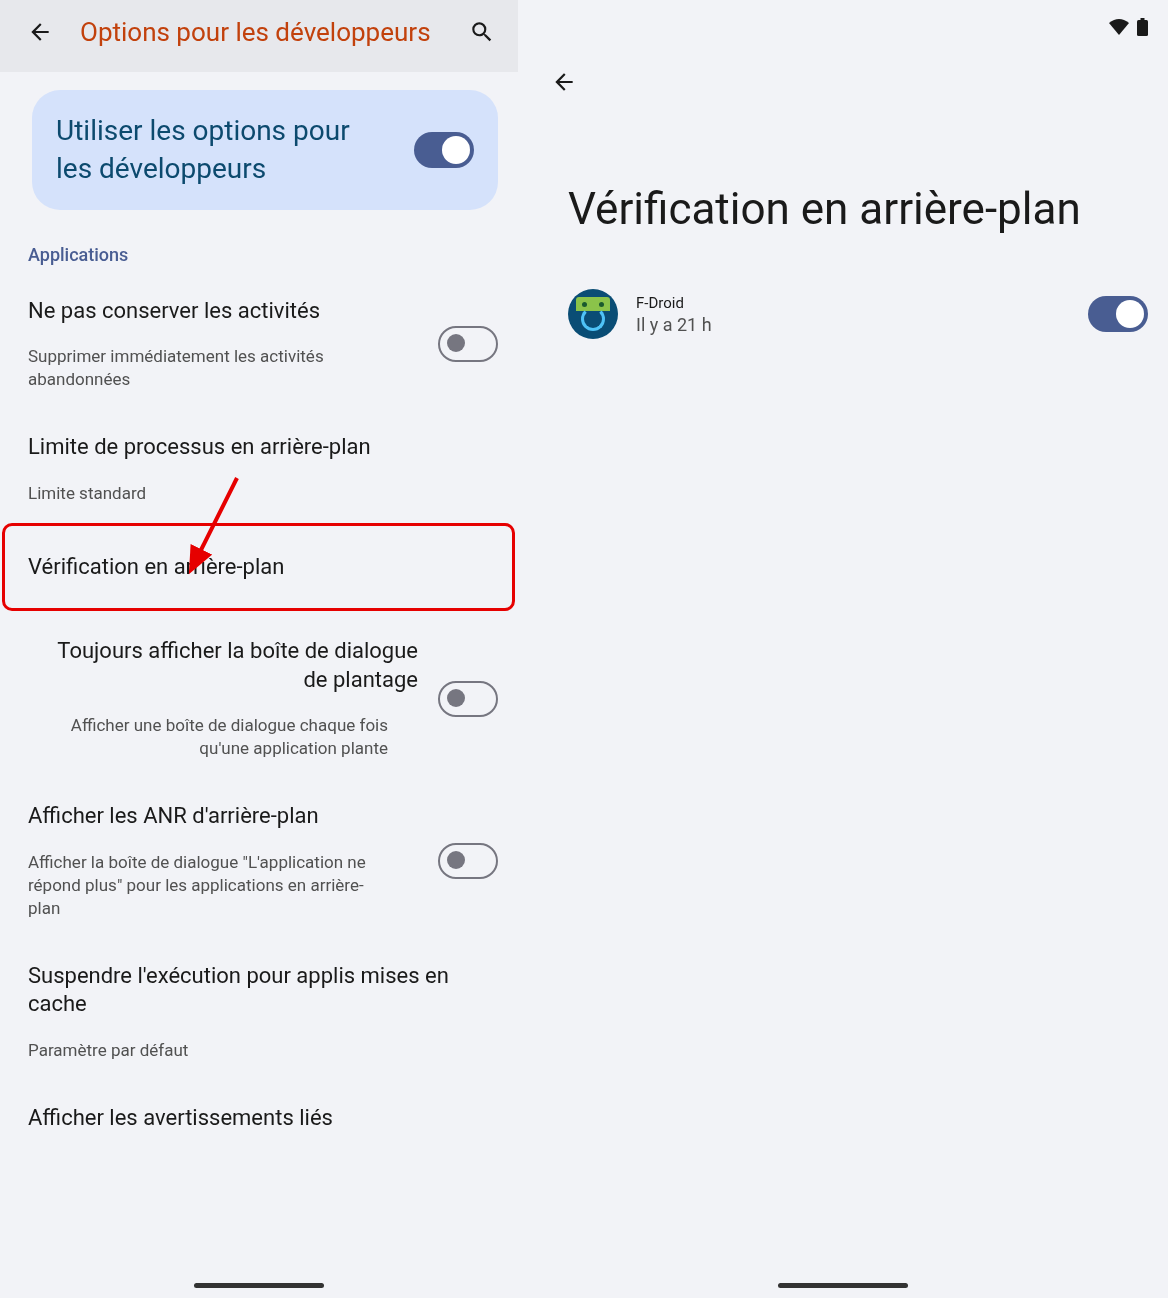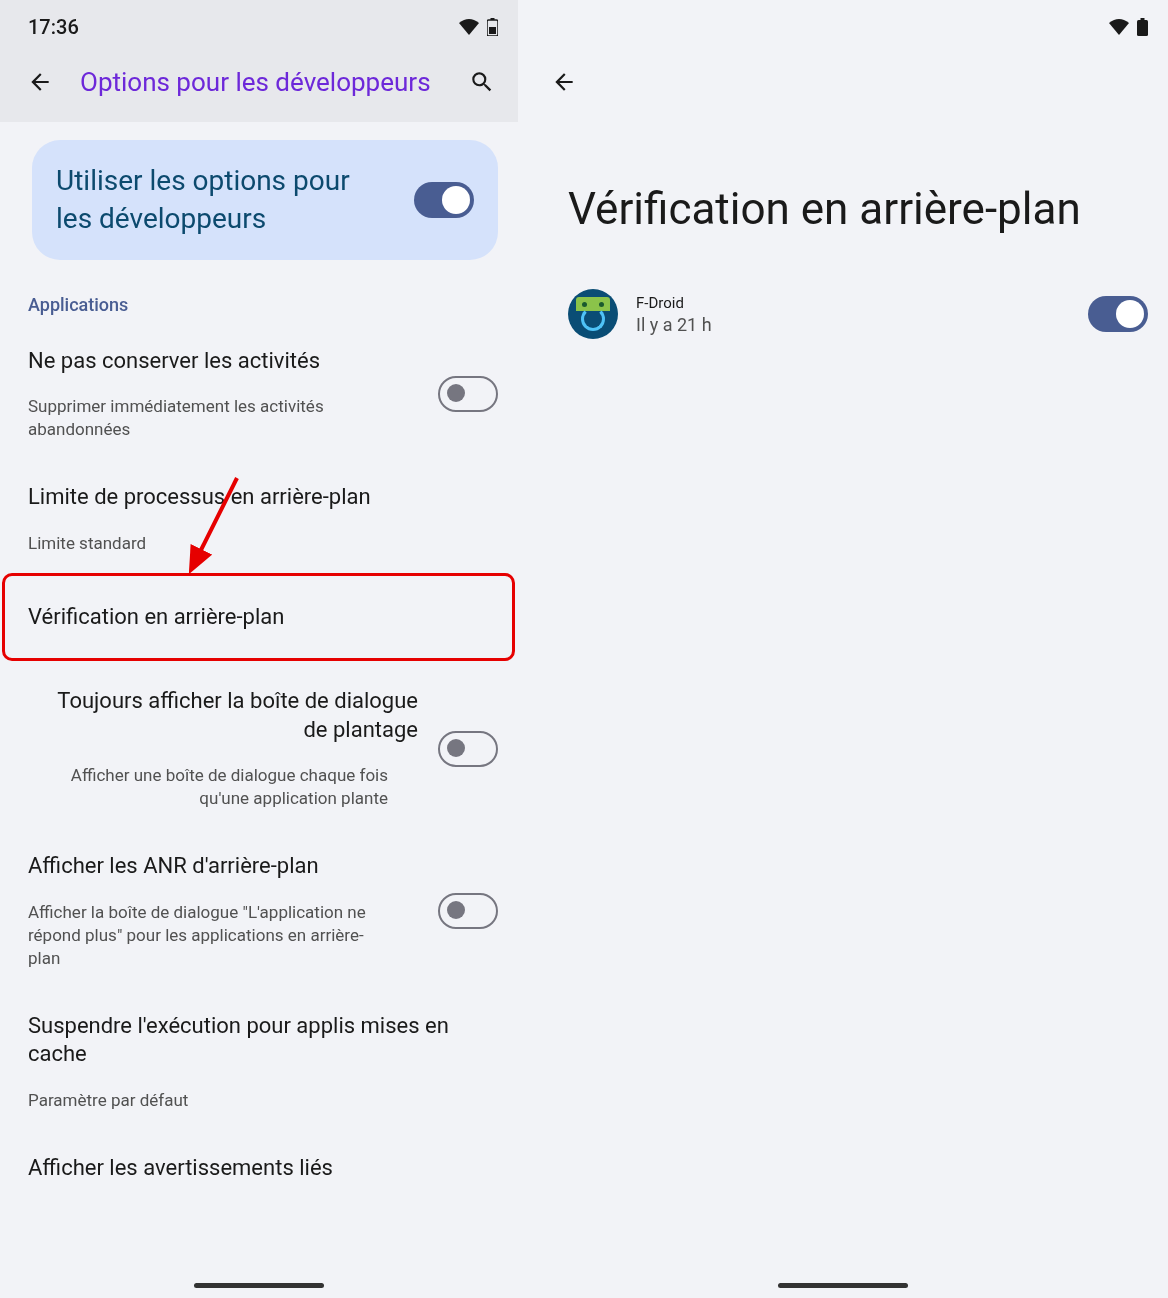--- a/index.html
+++ b/index.html
@@ -11,21 +11,21 @@
     .status-bar { display: flex; align-items: center; justify-content: space-between; padding: 12px 20px 8px 28px; height: 50px; }
     .status-time { font-size: 20px; color: #1a1a1a; font-weight: 500; }
     .status-icons { display: flex; gap: 8px; align-items: center; }
     .wifi-icon svg, .battery-icon svg { display: block; }
     
     
     .app-bar { display: flex; align-items: center; padding: 12px 16px 20px 20px; background: #e7e8ec; }
     .screen-right .app-bar, .screen-right .status-bar { background: #f2f3f7; }
     .screen .status-bar, .screen .app-bar { background: #e7e8ec; }
     .back-btn { width: 40px; height: 40px; border: none; background: transparent; display: flex; align-items: center; justify-content: center; cursor: pointer; }
-    .app-bar-title { flex: 1; font-size: 26px; color: #6d28d9; margin-left: 20px; font-weight: 400; }
+    .app-bar-title { flex: 1; font-size: 26px; color: #c2410c; margin-left: 20px; font-weight: 400; }
     .search-btn { width: 40px; height: 40px; border: none; background: transparent; display: flex; align-items: center; justify-content: center; cursor: pointer; }
     
     
     .content { flex: 1; padding: 0 0 0 0; overflow: hidden; }
     
     
     .master-toggle { background: #d5e2fb; border-radius: 28px; margin: 18px 20px 22px 32px; padding: 22px 24px; display: flex; align-items: center; justify-content: space-between; }
     .master-toggle-label { font-size: 28px; color: #0c4a6e; line-height: 1.35; max-width: 300px; }
     
     
@@ -62,37 +62,20 @@
     .app-name { font-size: 15px; color: #1a1a1a; }
     .app-meta { font-size: 18px; color: #515151; margin-top: 2px; }
     
     
     .nav-handle { position: absolute; bottom: 10px; left: 50%; transform: translateX(-50%); width: 130px; height: 5px; background: #333; border-radius: 3px; }
   </style>
 </head>
 <body>
 
 <div class="screen">
-  <div class="status-bar">
-    <span class="status-time">17:36</span>
-    <div class="status-icons">
-      <span class="wifi-icon">
-        <svg width="20" height="16" viewBox="0 0 20 16">
-            <path d="M10 16 L0 4 Q10 -4 20 4 Z" fill="#1a1a1a"></path>
-          </svg>
-      </span>
-      <span class="battery-icon">
-        <svg width="11" height="18" viewBox="0 0 11 18">
-            <rect x="3.5" y="0" width="4" height="2" fill="#1a1a1a"></rect>
-            <rect x="0" y="2" width="11" height="16" rx="1.5" fill="none" stroke="#1a1a1a" stroke-width="1.5"></rect>
-            <rect x="2" y="9" width="7" height="7" fill="#1a1a1a"></rect>
-          </svg>
-      </span>
-    </div>
-  </div>
 
   <div class="app-bar">
     <button class="back-btn">
       <svg width="26" height="26" viewBox="0 0 24 24">
           <path d="M20 11H7.83l5.59-5.59L12 4l-8 8 8 8 1.41-1.41L7.83 13H20z" fill="#1a1a1a"></path>
         </svg>
     </button>
     <div class="app-bar-title">Options pour les développeurs</div>
     <button class="search-btn">
       <svg width="26" height="26" viewBox="0 0 24 24">

